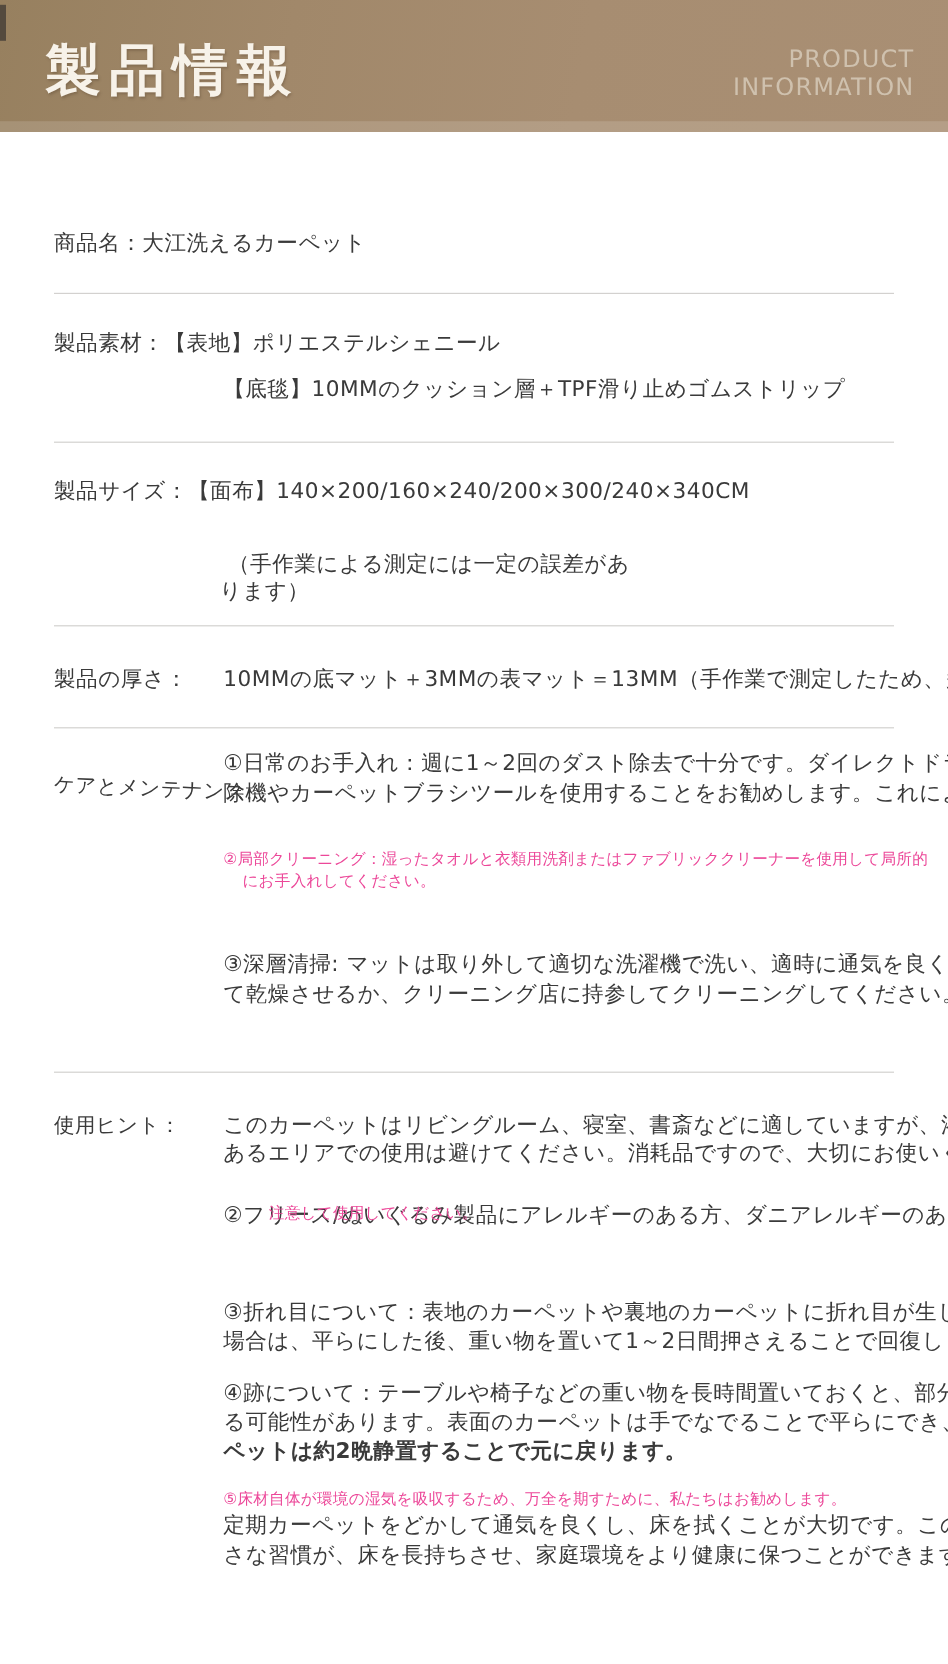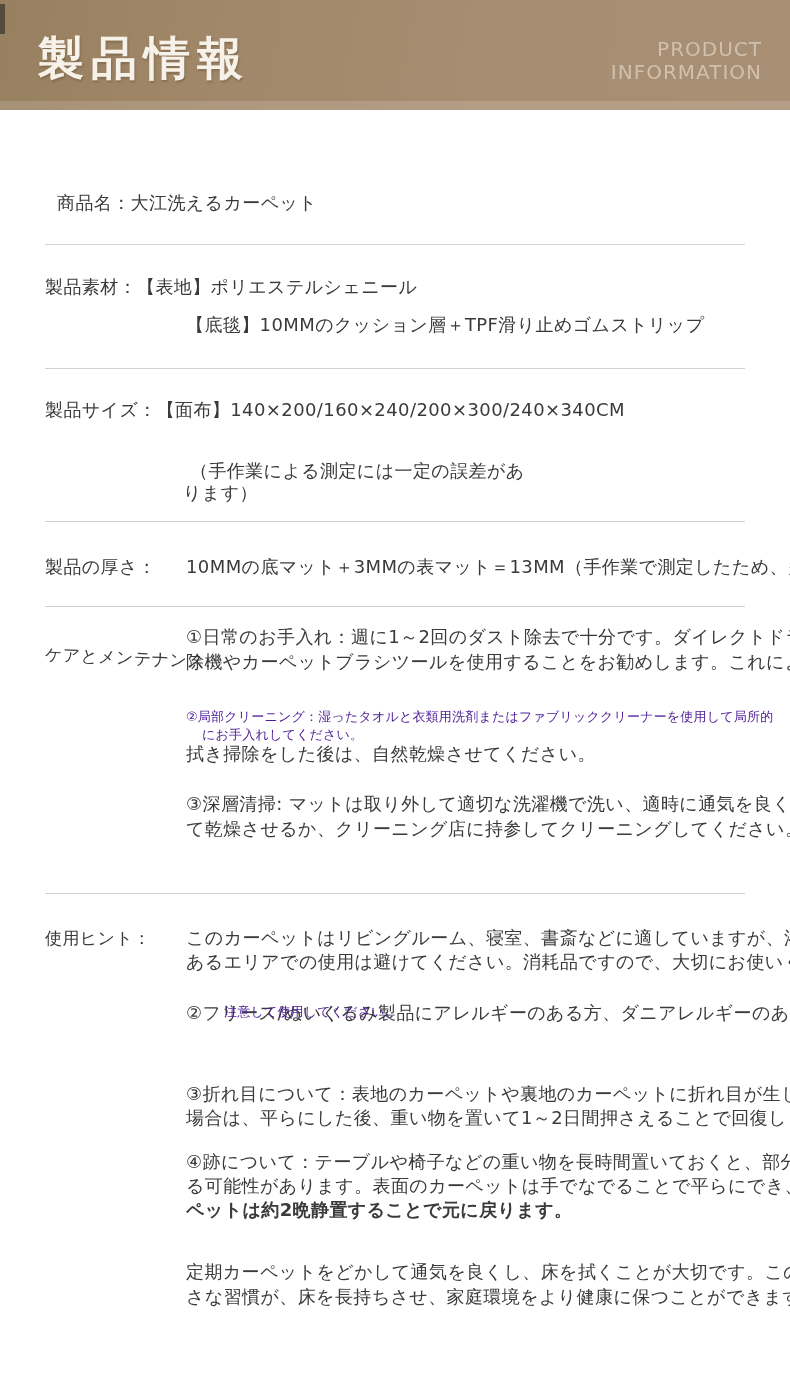--- a/index.html
+++ b/index.html
@@ -35,21 +35,21 @@
     position:absolute;right:44px;top:38px;text-align:right;
     font-size:20px;line-height:23px;letter-spacing:1px;color:#cfc1ae;
     white-space:nowrap;
   }
   
   .line{
     position:absolute;white-space:nowrap;
     font-size:18px;line-height:22px;color:#3a3a3a;letter-spacing:0.4px;
   }
   .small{
-    font-size:13px;line-height:17px;color:#4c1d95;letter-spacing:0.2px;
+    font-size:13px;line-height:17px;color:#ec4899;letter-spacing:0.2px;
   }
   .divider{
     position:absolute;left:45px;width:700px;height:1px;background:#d3d1cf;
   }
   .care-label{
     transform:rotate(2.5deg);transform-origin:left center;
   }
 </style>
 </head>
 <body>
@@ -57,52 +57,52 @@
 <div id="page">
 
   <div class="header">
     <div class="header-title">製品情報</div>
     <div class="header-sub">
       <div>PRODUCT</div>
       <div>INFORMATION</div>
     </div>
   </div>
 
-  <div class="line" style="left:57px;top:192px;">商品名：大江洗えるカーペット</div>
+  <div class="line" style="left:45px;top:192px;">商品名：大江洗えるカーペット</div>
   <div class="divider" style="top:244px;"></div>
 
   <div class="line" style="left:45px;top:276px;">製品素材：【表地】ポリエステルシェニール</div>
   <div class="line" style="left:186px;top:314px;">【底毯】10MMのクッション層＋TPF滑り止めゴムストリップ</div>
   <div class="divider" style="top:368px;"></div>
 
   <div class="line" style="left:45px;top:399px;">製品サイズ：【面布】140×200/160×240/200×300/240×340CM</div>
   <div class="line" style="left:190px;top:460px;">（手作業による測定には一定の誤差があ</div>
   <div class="line" style="left:183px;top:482px;">ります）</div>
   <div class="divider" style="top:521px;"></div>
 
   <div class="line" style="left:45px;top:556px;">製品の厚さ：</div>
   <div class="line" style="left:186px;top:556px;">10MMの底マット＋3MMの表マット＝13MM（手作業で測定したため、多少</div>
   <div class="divider" style="top:606px;"></div>
 
   <div class="line care-label" style="left:45px;top:643px;font-size:17px;">ケアとメンテナンス:</div>
   <div class="line" style="left:186px;top:626px;">①日常のお手入れ：週に1～2回のダスト除去で十分です。ダイレクトドライ</div>
   <div class="line" style="left:186px;top:651px;">除機やカーペットブラシツールを使用することをお勧めします。これにより</div>
   <div class="line small" style="left:186px;top:708px;">②局部クリーニング：湿ったタオルと衣類用洗剤またはファブリッククリーナーを使用して局所的</div>
   <div class="line small" style="left:186px;top:726px;margin-left:16px;">にお手入れしてください。</div>
-  <div class="line" style="left:186px;top:743px;">拭き掃除をした後は、自然乾燥させてください。</div>
   <div class="line" style="left:186px;top:793px;">③深層清掃: マットは取り外して適切な洗濯機で洗い、適時に通気を良くし</div>
   <div class="line" style="left:186px;top:818px;">て乾燥させるか、クリーニング店に持参してクリーニングしてください。</div>
   <div class="divider" style="top:893px;"></div>
 
   <div class="line" style="left:45px;top:927px;font-size:17px;">使用ヒント：</div>
   <div class="line" style="left:186px;top:927px;">このカーペットはリビングルーム、寝室、書斎などに適していますが、浴室</div>
   <div class="line" style="left:186px;top:951px;">あるエリアでの使用は避けてください。消耗品ですので、大切にお使いくだ</div>
   <div class="line" style="left:186px;top:1002px;">②フリース/ぬいぐるみ製品にアレルギーのある方、ダニアレルギーのある方</div>
   <div class="line small" style="left:186px;top:1003px;margin-left:38px;">注意して使用してください。</div>
   <div class="line" style="left:186px;top:1083px;">③折れ目について：表地のカーペットや裏地のカーペットに折れ目が生じた</div>
   <div class="line" style="left:186px;top:1107px;">場合は、平らにした後、重い物を置いて1～2日間押さえることで回復します</div>
   <div class="line" style="left:186px;top:1151px;">④跡について：テーブルや椅子などの重い物を長時間置いておくと、部分的</div>
   <div class="line" style="left:186px;top:1175px;">る可能性があります。表面のカーペットは手でなでることで平らにでき、裏</div>
   <div class="line" style="left:186px;top:1199px;font-weight:bold;">ペットは約2晩静置することで元に戻ります。</div>
+  <div class="line small" style="left:186px;top:1241px;">⑤床材自体が環境の湿気を吸収するため、万全を期すために、私たちはお勧めします。</div>
   <div class="line" style="left:186px;top:1261px;">定期カーペットをどかして通気を良くし、床を拭くことが大切です。この小</div>
   <div class="line" style="left:186px;top:1286px;">さな習慣が、床を長持ちさせ、家庭環境をより健康に保つことができます。</div>
 
 </div>
 
 </body></html>

